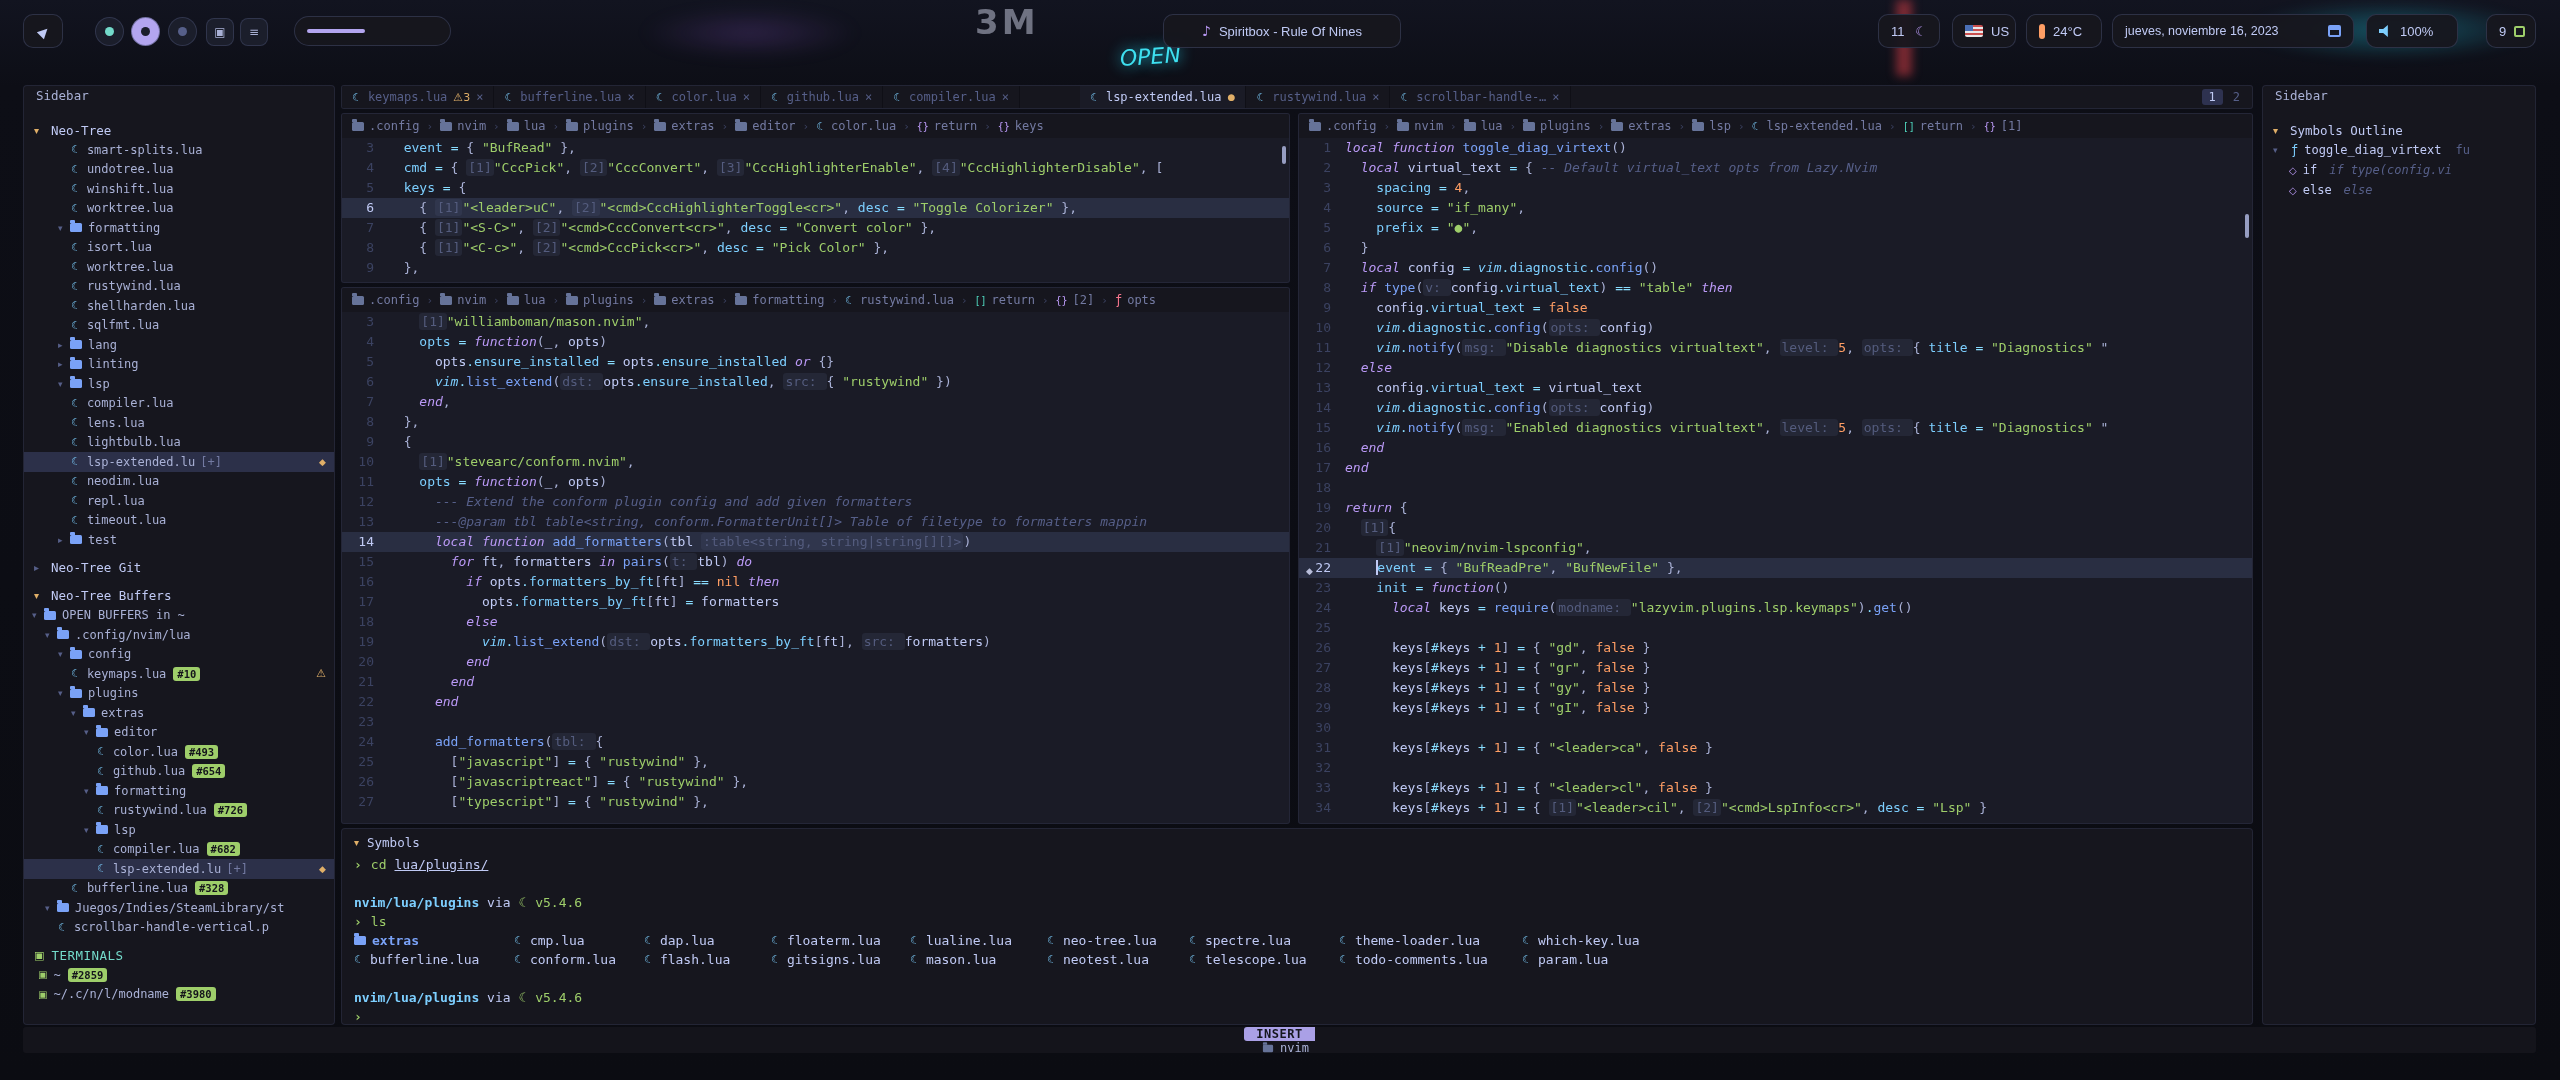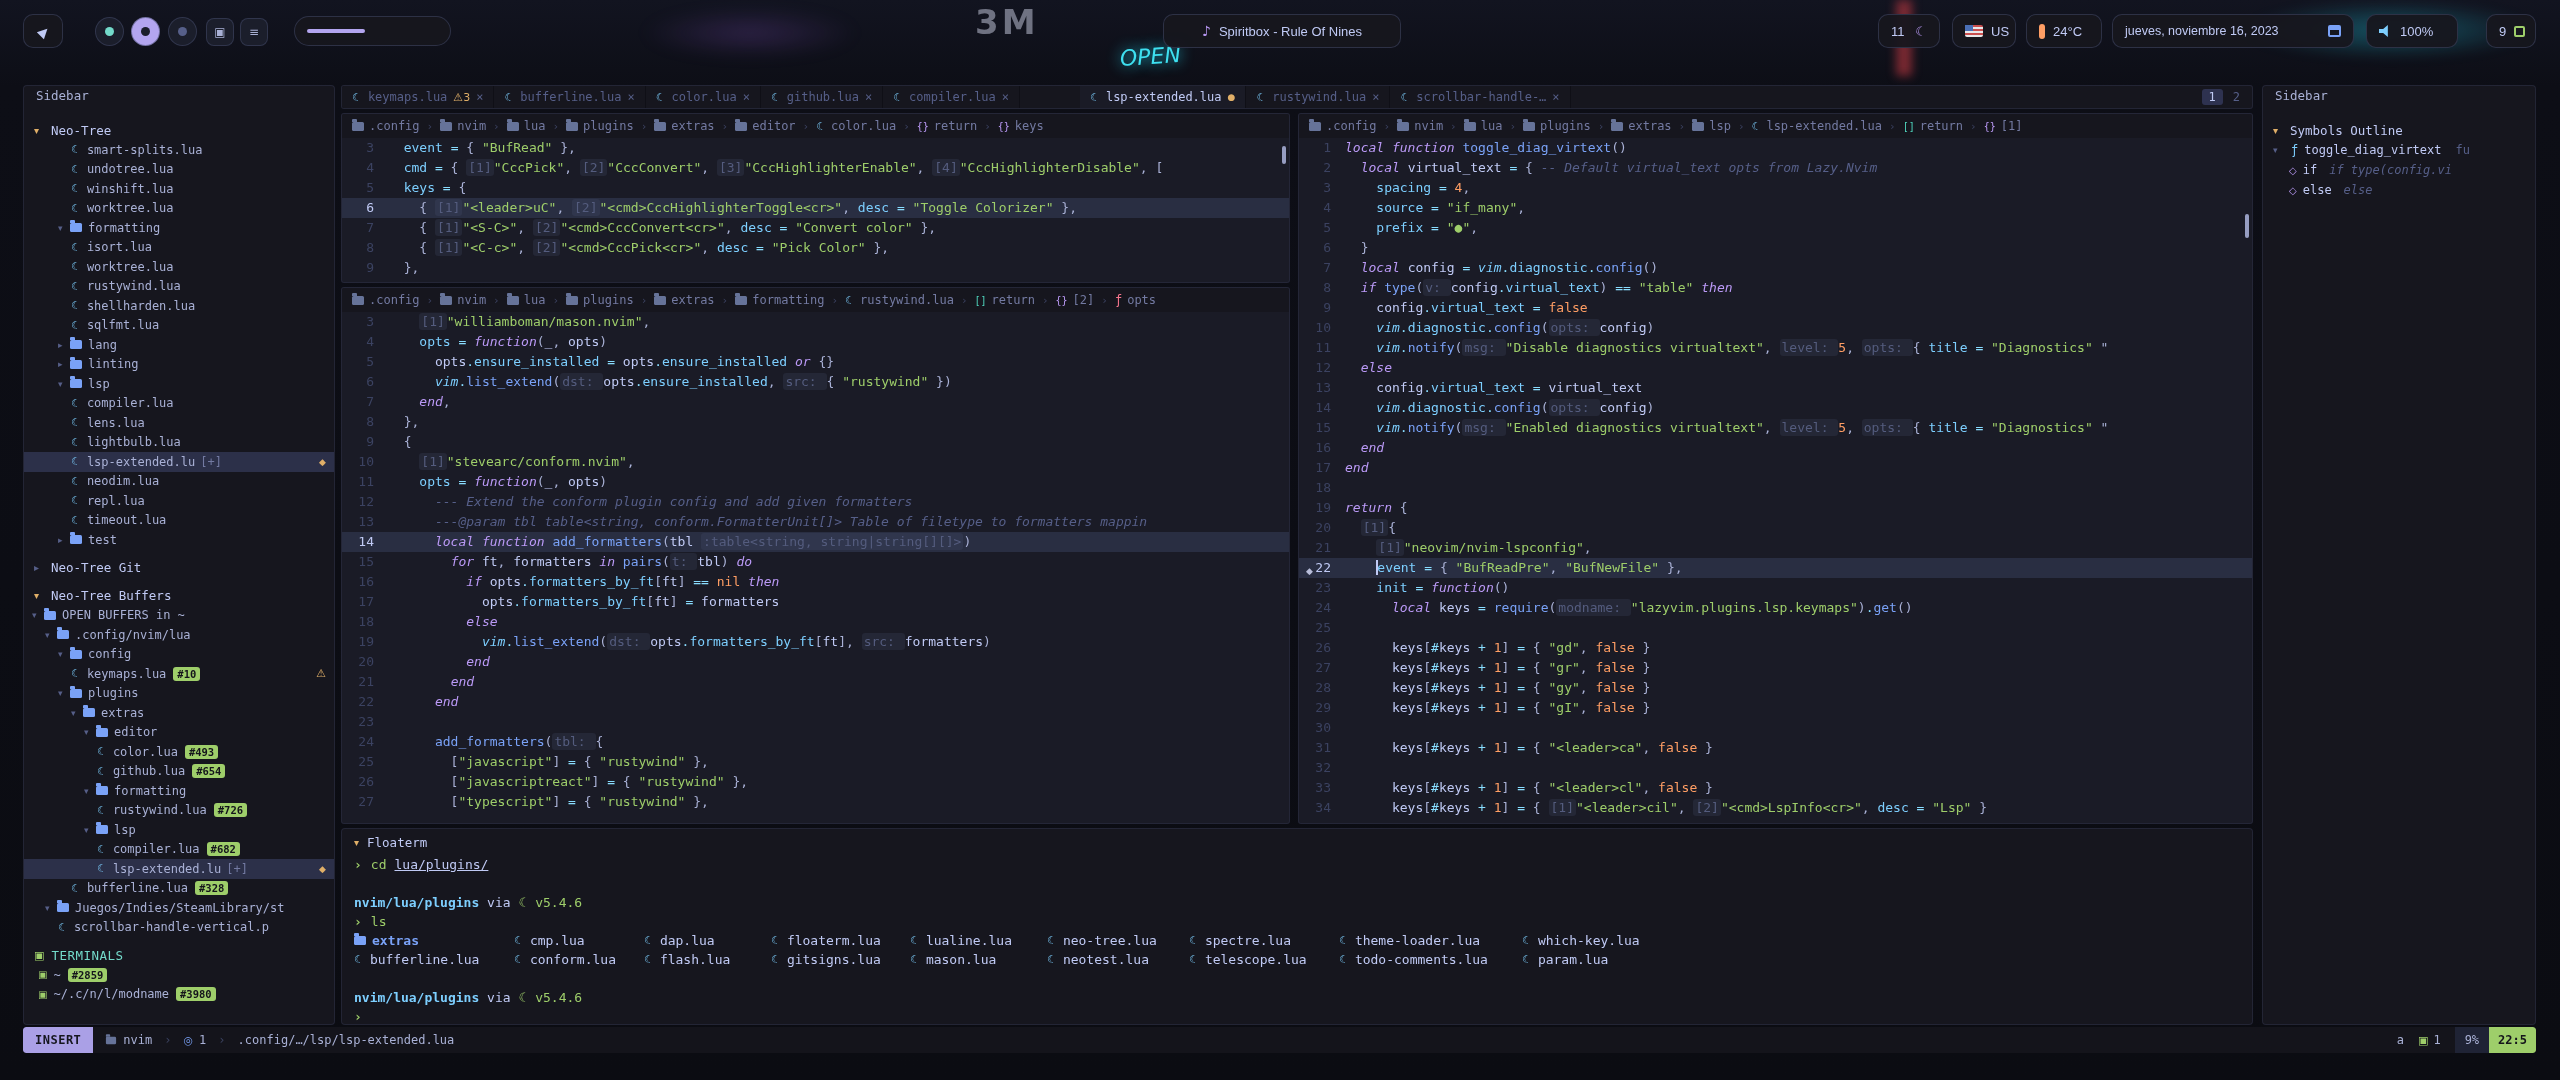--- a/index.html
+++ b/index.html
@@ -123,21 +123,21 @@
   .arg{text-decoration:underline;margin-left:8px;}
   .ctx-path{color:#7dcfff;font-weight:bold;}
   .ctx-moon{color:#9ece6a;margin:0 5px 0 8px;font-family:"DejaVu Sans",sans-serif;}
   .ctx-ver{color:#9ece6a;}
   .ls-grid{display:grid;grid-template-columns:160px 130px 127px 139px 137px 142px 150px 183px auto;padding:0 12px;height:19px;
     font:13px/19px "DejaVu Sans Mono",monospace;}
   .ls-ent{display:flex;align-items:center;gap:6px;color:#c0caf5;overflow:hidden;}
   .ls-ent.dir .ls-l{color:#7aa2f7;font-weight:bold;}
   
   #statusline{position:absolute;left:23px;top:1027px;width:2513px;height:26px;background:#14141b;border-radius:3px;
-    display:flex;align-items:center;font:12px "DejaVu Sans Mono",monospace;color:#a9b1d6;overflow:hidden;box-sizing:border-box;}
+    display:flex;align-items:center;font:12px "DejaVu Sans Mono",monospace;color:#a9b1d6;overflow:hidden;box-sizing:border-box;flex-direction:column;}
   .mode-chip{background:#aaa0e6;color:#15161e;font-weight:bold;padding:0 12px;height:100%;display:flex;align-items:center;border-radius:3px 0 0 3px;letter-spacing:.5px;}
   .sl-seg{display:flex;align-items:center;gap:6px;margin-left:12px;}
   .sl-sep{color:#3b4261;margin-left:12px;}
   .sl-mark{color:#7aa2f7;font-size:11px;font-family:"DejaVu Sans",sans-serif;}
   .sl-right{margin-left:auto;display:flex;align-items:center;height:100%;}
   .sl-reg{margin-right:14px;}
   .sl-win{display:flex;align-items:center;gap:5px;margin-right:14px;}
   .ic-grid{color:#9ece6a;font-size:11px;font-family:"DejaVu Sans",sans-serif;}
   .chip-dim{background:#1f2335;padding:0 10px;height:100%;display:flex;align-items:center;}
   .chip-green{background:#9ece6a;color:#14141b;font-weight:bold;padding:0 9px;height:100%;display:flex;align-items:center;border-radius:0 3px 3px 0;}
@@ -624,21 +624,21 @@
           <span>[1]</span>
         </span>
       </div>
     <div class="code" id="code-c"><div class="cl"><span class="ln">1</span><span class="lt"><span class="tk-kw">local</span><span> </span><span class="tk-kw">function</span><span> </span><span class="tk-fn">toggle_diag_virtext</span><span>()</span></span></div><div class="cl"><span class="ln">2</span><span class="lt"><span>  </span><span class="tk-kw">local</span><span> </span><span class="tk-var">virtual_text</span><span> </span><span class="tk-op">=</span><span> { </span><span class="tk-com">-- Default virtual_text opts from Lazy.Nvim</span></span></div><div class="cl"><span class="ln">3</span><span class="lt"><span>    </span><span class="tk-field">spacing</span><span> </span><span class="tk-op">=</span><span> </span><span class="tk-num">4</span><span>,</span></span></div><div class="cl"><span class="ln">4</span><span class="lt"><span>    </span><span class="tk-field">source</span><span> </span><span class="tk-op">=</span><span> </span><span class="tk-str">"if_many"</span><span>,</span></span></div><div class="cl"><span class="ln">5</span><span class="lt"><span>    </span><span class="tk-field">prefix</span><span> </span><span class="tk-op">=</span><span> </span><span class="tk-str">"●"</span><span>,</span></span></div><div class="cl"><span class="ln">6</span><span class="lt"><span>  }</span></span></div><div class="cl"><span class="ln">7</span><span class="lt"><span>  </span><span class="tk-kw">local</span><span> </span><span class="tk-var">config</span><span> </span><span class="tk-op">=</span><span> </span><span class="tk-builtin">vim</span><span class="tk-op">.</span><span class="tk-field">diagnostic</span><span class="tk-op">.</span><span class="tk-fn">config</span><span>()</span></span></div><div class="cl"><span class="ln">8</span><span class="lt"><span>  </span><span class="tk-kw">if</span><span> </span><span class="tk-fn">type</span><span>(</span><span class="tk-hint">v: </span><span class="tk-var">config</span><span class="tk-op">.</span><span class="tk-field">virtual_text</span><span>) </span><span class="tk-op">==</span><span> </span><span class="tk-str">"table"</span><span> </span><span class="tk-kw">then</span></span></div><div class="cl"><span class="ln">9</span><span class="lt"><span>    </span><span class="tk-var">config</span><span class="tk-op">.</span><span class="tk-field">virtual_text</span><span> </span><span class="tk-op">=</span><span> </span><span class="tk-num">false</span></span></div><div class="cl"><span class="ln">10</span><span class="lt"><span>    </span><span class="tk-builtin">vim</span><span class="tk-op">.</span><span class="tk-field">diagnostic</span><span class="tk-op">.</span><span class="tk-fn">config</span><span>(</span><span class="tk-hint">opts: </span><span class="tk-var">config</span><span>)</span></span></div><div class="cl"><span class="ln">11</span><span class="lt"><span>    </span><span class="tk-builtin">vim</span><span class="tk-op">.</span><span class="tk-fn">notify</span><span>(</span><span class="tk-hint">msg: </span><span class="tk-str">"Disable diagnostics virtualtext"</span><span>, </span><span class="tk-hint">level: </span><span class="tk-num">5</span><span>, </span><span class="tk-hint">opts: </span><span>{ </span><span class="tk-field">title</span><span> </span><span class="tk-op">=</span><span> </span><span class="tk-str">"Diagnostics"</span><span> "</span></span></div><div class="cl"><span class="ln">12</span><span class="lt"><span>  </span><span class="tk-kw">else</span></span></div><div class="cl"><span class="ln">13</span><span class="lt"><span>    </span><span class="tk-var">config</span><span class="tk-op">.</span><span class="tk-field">virtual_text</span><span> </span><span class="tk-op">=</span><span> </span><span class="tk-var">virtual_text</span></span></div><div class="cl"><span class="ln">14</span><span class="lt"><span>    </span><span class="tk-builtin">vim</span><span class="tk-op">.</span><span class="tk-field">diagnostic</span><span class="tk-op">.</span><span class="tk-fn">config</span><span>(</span><span class="tk-hint">opts: </span><span class="tk-var">config</span><span>)</span></span></div><div class="cl"><span class="ln">15</span><span class="lt"><span>    </span><span class="tk-builtin">vim</span><span class="tk-op">.</span><span class="tk-fn">notify</span><span>(</span><span class="tk-hint">msg: </span><span class="tk-str">"Enabled diagnostics virtualtext"</span><span>, </span><span class="tk-hint">level: </span><span class="tk-num">5</span><span>, </span><span class="tk-hint">opts: </span><span>{ </span><span class="tk-field">title</span><span> </span><span class="tk-op">=</span><span> </span><span class="tk-str">"Diagnostics"</span><span> "</span></span></div><div class="cl"><span class="ln">16</span><span class="lt"><span>  </span><span class="tk-kw">end</span></span></div><div class="cl"><span class="ln">17</span><span class="lt"><span class="tk-kw">end</span></span></div><div class="cl"><span class="ln">18</span><span class="lt">&nbsp;</span></div><div class="cl"><span class="ln">19</span><span class="lt"><span class="tk-kw">return</span><span> {</span></span></div><div class="cl"><span class="ln">20</span><span class="lt"><span>  </span><span class="tk-hint">[1]</span><span>{</span></span></div><div class="cl"><span class="ln">21</span><span class="lt"><span>    </span><span class="tk-hint">[1]</span><span class="tk-str">"neovim/nvim-lspconfig"</span><span>,</span></span></div><div class="cl cur"><span class="ln">22<span class="gut-ic">◆</span></span><span class="lt"><span>    </span><span class="cursor"></span><span class="tk-field">event</span><span> </span><span class="tk-op">=</span><span> { </span><span class="tk-str">"BufReadPre"</span><span>, </span><span class="tk-str">"BufNewFile"</span><span> },</span></span></div><div class="cl"><span class="ln">23</span><span class="lt"><span>    </span><span class="tk-field">init</span><span> </span><span class="tk-op">=</span><span> </span><span class="tk-kw">function</span><span>()</span></span></div><div class="cl"><span class="ln">24</span><span class="lt"><span>      </span><span class="tk-kw">local</span><span> </span><span class="tk-var">keys</span><span> </span><span class="tk-op">=</span><span> </span><span class="tk-fn">require</span><span>(</span><span class="tk-hint">modname: </span><span class="tk-str">"lazyvim.plugins.lsp.keymaps"</span><span>)</span><span class="tk-op">.</span><span class="tk-fn">get</span><span>()</span></span></div><div class="cl"><span class="ln">25</span><span class="lt">&nbsp;</span></div><div class="cl"><span class="ln">26</span><span class="lt"><span>      </span><span class="tk-var">keys</span><span>[</span><span class="tk-op">#</span><span class="tk-var">keys</span><span> </span><span class="tk-op">+</span><span> </span><span class="tk-num">1</span><span>] </span><span class="tk-op">=</span><span> { </span><span class="tk-str">"gd"</span><span>, </span><span class="tk-num">false</span><span> }</span></span></div><div class="cl"><span class="ln">27</span><span class="lt"><span>      </span><span class="tk-var">keys</span><span>[</span><span class="tk-op">#</span><span class="tk-var">keys</span><span> </span><span class="tk-op">+</span><span> </span><span class="tk-num">1</span><span>] </span><span class="tk-op">=</span><span> { </span><span class="tk-str">"gr"</span><span>, </span><span class="tk-num">false</span><span> }</span></span></div><div class="cl"><span class="ln">28</span><span class="lt"><span>      </span><span class="tk-var">keys</span><span>[</span><span class="tk-op">#</span><span class="tk-var">keys</span><span> </span><span class="tk-op">+</span><span> </span><span class="tk-num">1</span><span>] </span><span class="tk-op">=</span><span> { </span><span class="tk-str">"gy"</span><span>, </span><span class="tk-num">false</span><span> }</span></span></div><div class="cl"><span class="ln">29</span><span class="lt"><span>      </span><span class="tk-var">keys</span><span>[</span><span class="tk-op">#</span><span class="tk-var">keys</span><span> </span><span class="tk-op">+</span><span> </span><span class="tk-num">1</span><span>] </span><span class="tk-op">=</span><span> { </span><span class="tk-str">"gI"</span><span>, </span><span class="tk-num">false</span><span> }</span></span></div><div class="cl"><span class="ln">30</span><span class="lt">&nbsp;</span></div><div class="cl"><span class="ln">31</span><span class="lt"><span>      </span><span class="tk-var">keys</span><span>[</span><span class="tk-op">#</span><span class="tk-var">keys</span><span> </span><span class="tk-op">+</span><span> </span><span class="tk-num">1</span><span>] </span><span class="tk-op">=</span><span> { </span><span class="tk-str">"&lt;leader&gt;ca"</span><span>, </span><span class="tk-num">false</span><span> }</span></span></div><div class="cl"><span class="ln">32</span><span class="lt">&nbsp;</span></div><div class="cl"><span class="ln">33</span><span class="lt"><span>      </span><span class="tk-var">keys</span><span>[</span><span class="tk-op">#</span><span class="tk-var">keys</span><span> </span><span class="tk-op">+</span><span> </span><span class="tk-num">1</span><span>] </span><span class="tk-op">=</span><span> { </span><span class="tk-str">"&lt;leader&gt;cl"</span><span>, </span><span class="tk-num">false</span><span> }</span></span></div><div class="cl"><span class="ln">34</span><span class="lt"><span>      </span><span class="tk-var">keys</span><span>[</span><span class="tk-op">#</span><span class="tk-var">keys</span><span> </span><span class="tk-op">+</span><span> </span><span class="tk-num">1</span><span>] </span><span class="tk-op">=</span><span> { </span><span class="tk-hint">[1]</span><span class="tk-str">"&lt;leader&gt;cil"</span><span>, </span><span class="tk-hint">[2]</span><span class="tk-str">"&lt;cmd&gt;LspInfo&lt;cr&gt;"</span><span>, </span><span class="tk-field">desc</span><span> </span><span class="tk-op">=</span><span> </span><span class="tk-str">"Lsp"</span><span> }</span></span></div></div>
     <span class="vthumb" style="top:100px;height:24px"></span>
   </div>
 
   <div class="win" id="floaterm">
     <div class="fterm-title">
       <span class="chev">▾</span>
-      <span>Floaterm</span>
+      <span>Symbols</span>
     </div>
     <div id="term-lines">
         <div class="tline"><span class="prompt">›</span><span class="cmd">cd</span><span class="arg">lua/plugins/</span></div>
         <div class="tline">&nbsp;</div>
         <div class="tline"><span class="ctx-path">nvim/lua/plugins</span><span> via</span><span class="ctx-moon">☾</span><span class="ctx-ver">v5.4.6</span></div>
         <div class="tline"><span class="prompt">›</span><span class="cmd">ls</span></div>
         <div class="ls-grid">
           <span class="ls-ent dir">
             <span class="icf"></span>
             <span class="ls-l">extras</span>

